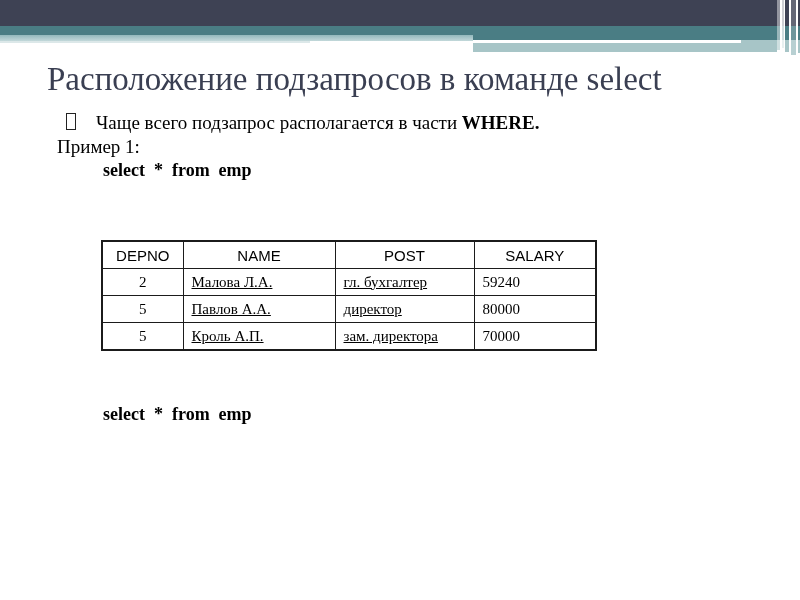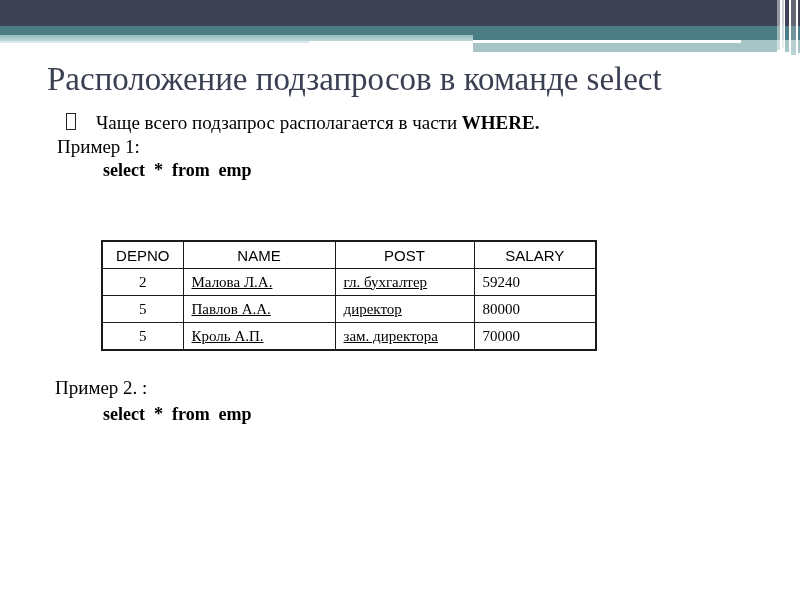--- a/index.html
+++ b/index.html
@@ -138,16 +138,15 @@
         <tr>
           <td class="center">5</td>
           <td class="left">Кроль А.П.</td>
           <td class="left">зам. директора</td>
           <td class="right">70000</td>
         </tr>
       </tbody>
     </table>
   </div>
 
-  <div class="abs plabel p2">Пример 2. :</div>
   <div class="abs code c21">select  *  from  emp</div>
 
 </div>
 
 </body></html>

